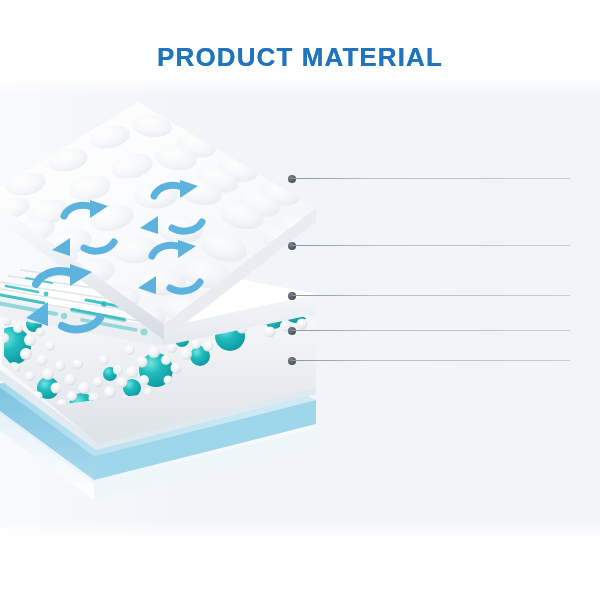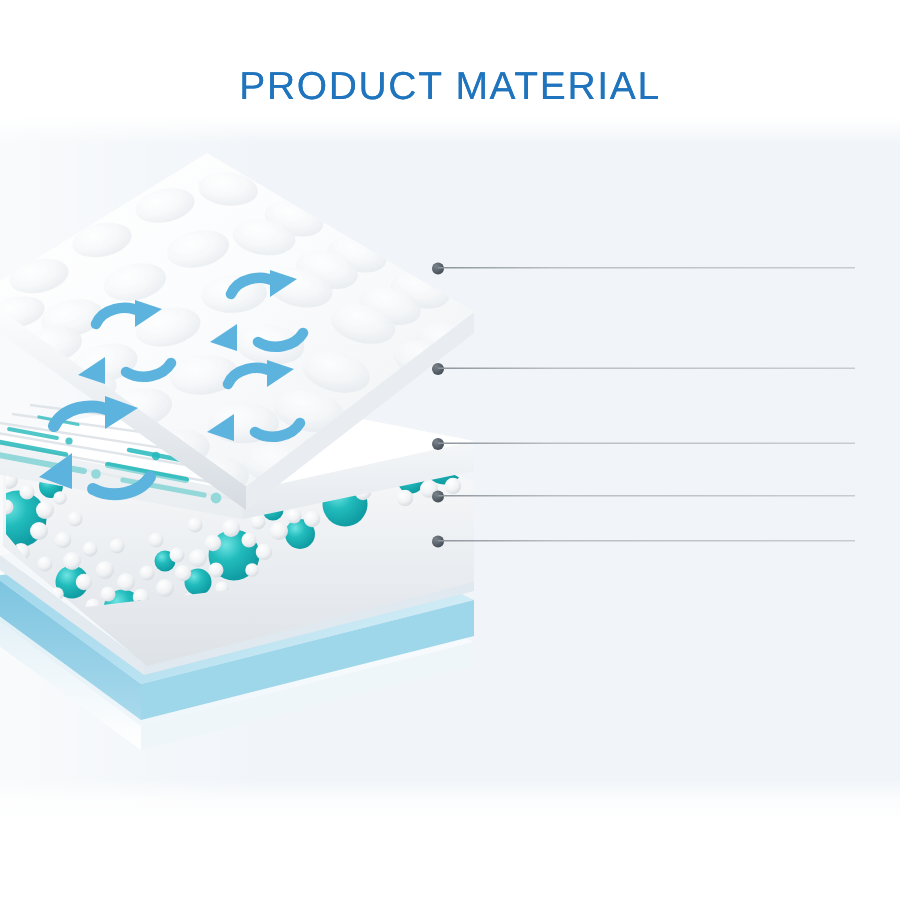--- a/index.html
+++ b/index.html
@@ -32,21 +32,21 @@
     background: linear-gradient(to right, rgba(255,255,255,0.55), rgba(255,255,255,0) 70%);
     pointer-events: none;
   }
   
   .title {
     position: absolute;
     left: 0; top: 42px;
     width: 600px;
     text-align: center;
     font-size: 26px;
-    font-weight: normal;
+    font-weight: bold;
     letter-spacing: 1.1px;
     color: #1f74bd;
     background: linear-gradient(90deg,#1a6fb8 0%, #2a86c6 45%, #1b6cb3 100%);
     -webkit-background-clip: text;
     background-clip: text;
   }
   
   #product {
     position: absolute;
     left: -14px; top: 88px;

